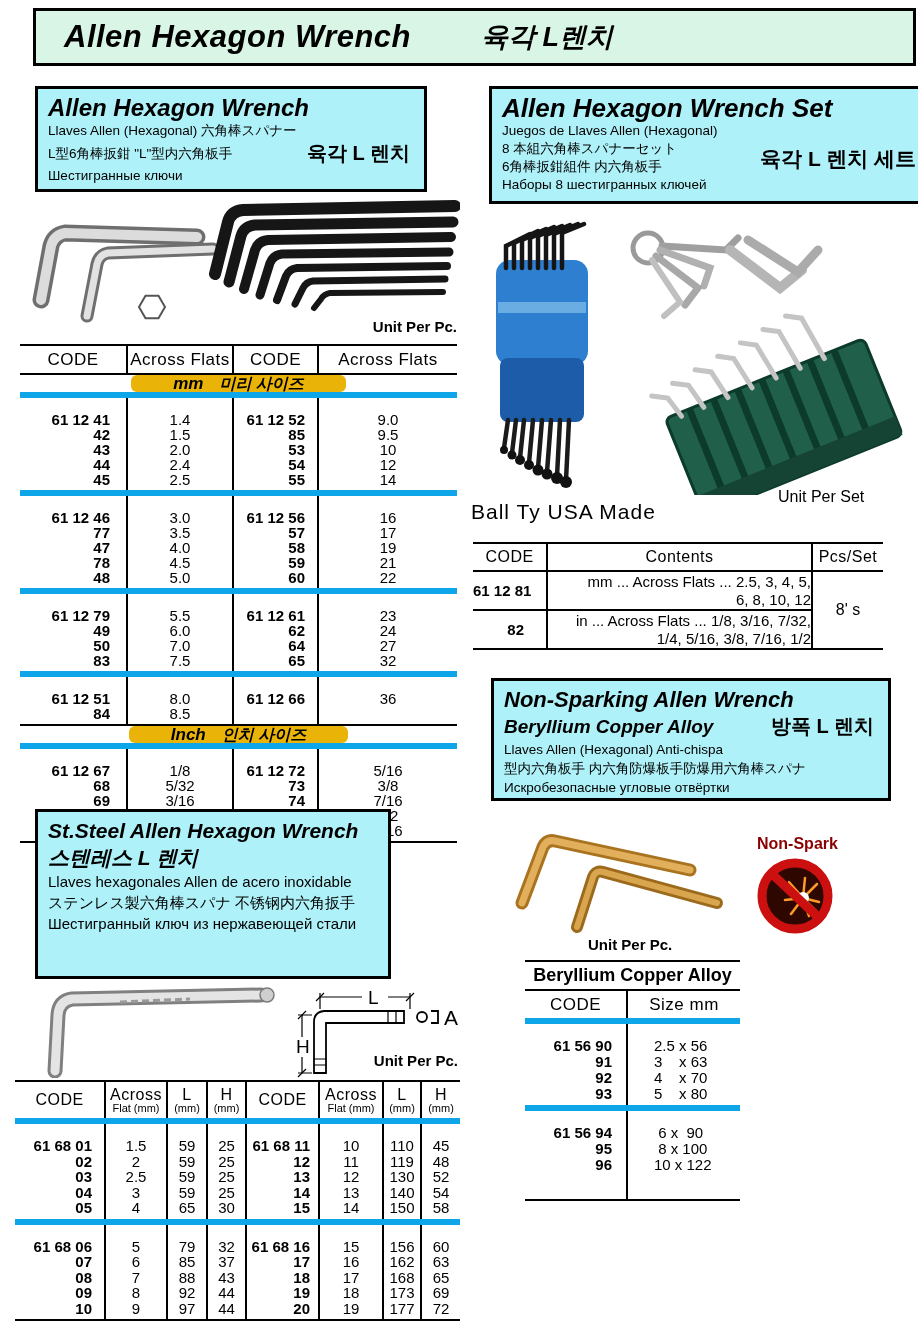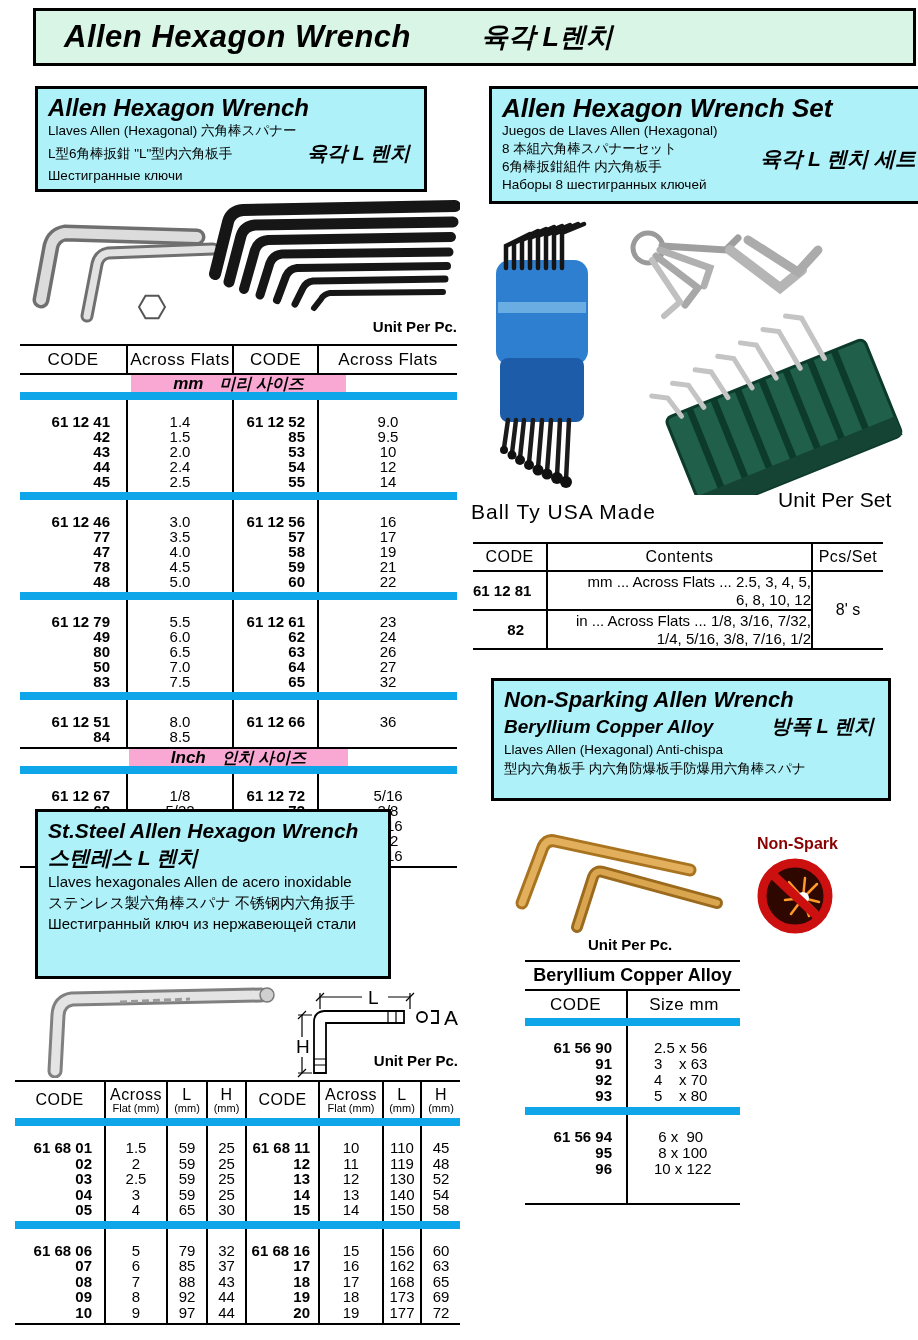--- a/index.html
+++ b/index.html
@@ -19,44 +19,44 @@
 
   
   .infobox{border:3px solid #000;background:#aff1f8;box-sizing:border-box;padding:5px 10px;}
   #box-left{left:35px;top:86px;width:392px;height:106px;}
   #box-set{left:489px;top:86px;width:446px;height:118px;}
   #box-steel{left:35px;top:809px;width:356px;height:170px;}
   #box-nonspark{left:491px;top:678px;width:400px;height:123px;}
   .ib-title{font-size:24px;font-weight:bold;font-style:italic;line-height:28px;}
   .ib-line{font-size:13.5px;line-height:18px;}
   .ib-row{display:flex;justify-content:space-between;align-items:center;}
-  .ib-ko{font-size:20px;font-weight:bold;font-style:italic;margin-right:4px;white-space:nowrap;}
+  .ib-ko{font-size:20px;font-weight:bold;margin-right:4px;white-space:nowrap;}
   #box-steel .ib-title{font-size:21px;line-height:27px;}
   #box-steel .ib-line{font-size:15px;line-height:21px;}
   #box-nonspark .ib-title{font-size:22px;line-height:27px;}
   #box-nonspark .ib-sub{font-size:19px;font-weight:bold;font-style:italic;}
   #box-nonspark .ib-line{font-size:13.5px;line-height:19px;}
 
   
   table{border-collapse:collapse;table-layout:fixed;position:absolute;}
   th,td{padding:0;margin:0;}
   .vl{border-right:2px solid #000;}
-  tr.gs td{border-top:8px solid #0ea5e9;padding-top:14px;margin-top:28px;}
+  tr.gs td{border-top:6px solid #0ea5e9;padding-top:14px;margin-top:28px;}
   tr.ge td{padding-bottom:3px;}
   .code{text-align:right;font-weight:bold;font-size:15px;white-space:pre;}
   .val{text-align:center;font-size:15px;}
 
   
   #sizetbl{left:20px;top:344px;width:437px;border-top:2px solid #000;border-bottom:2px solid #000;}
   #sizetbl thead th{font-size:17px;font-weight:normal;height:27px;border-bottom:2px solid #000;text-align:center;letter-spacing:.5px;}
   #sizetbl td{height:15px;line-height:15px;}
   #sizetbl .c0{padding-right:16px;}
   #sizetbl .c2{padding-right:12px;}
   tr.secrow td{border-top:2px solid #000;border-bottom:2px solid #000;height:24px;text-align:center;padding:0 !important;}
-  .secbar{display:inline-block;background:#f9a8d4;padding:1px 42px;white-space:nowrap;}
+  .secbar{display:inline-block;background:#eab308;padding:1px 42px;white-space:nowrap;border-radius:6px;}
   .sec-en{font-weight:bold;font-style:italic;font-size:17px;}
   .sec-ko{font-weight:bold;font-style:italic;font-size:16px;margin-left:16px;}
 
   
   #dimtbl{left:15px;top:1080px;width:445px;border-top:2px solid #000;border-bottom:2px solid #000;}
   #dimtbl thead th{height:36px;border-bottom:2px solid #000;font-weight:normal;vertical-align:middle;}
   #dimtbl .m{font-size:16px;line-height:16px;text-align:center;letter-spacing:.5px;}
   #dimtbl .s{font-size:11px;line-height:11px;text-align:center;}
   #dimtbl td{height:15.5px;line-height:15.5px;}
   #dimtbl .c0{padding-right:12px;}
@@ -77,21 +77,21 @@
   #bertbl .colh{font-size:17px;font-weight:normal;height:27px;border-bottom:2px solid #000;text-align:center;letter-spacing:.5px;}
   #bertbl td{height:16px;line-height:16px;}
   #bertbl .c0{padding-right:14px;}
   #bertbl .size{text-align:left;padding-left:26px;white-space:pre;font-size:15px;}
   #ber-g2 tr.ge td{padding-bottom:26px;}
 
   
   .unit{font-size:15px;font-weight:bold;}
   #unit-left{left:330px;top:318px;width:127px;text-align:right;}
   #unit-steel{left:328px;top:1052px;width:130px;text-align:right;}
-  #unit-set{left:778px;top:488px;font-size:21px;font-weight:normal;}
+  #unit-set{left:778px;top:488px;font-size:16px;font-weight:normal;}
   #unit-nonspark{left:588px;top:936px;}
   #ballty{left:471px;top:500px;font-size:21px;letter-spacing:1px;}
   #nonspark-label{left:757px;top:835px;color:#8b0000;font-weight:bold;font-size:16px;}
 </style>
 </head>
 <body>
 
 <div class="abs titlebar">
   <span class="t-en">Allen Hexagon Wrench</span>
   <span class="t-ko">육각 L렌치</span>
@@ -218,26 +218,20 @@
         <td class="code c0 vl">61 12 79</td>
         <td class="val vl">5.5</td>
         <td class="code c2 vl">61 12 61</td>
         <td class="val">23</td>
       </tr>
       <tr>
         <td class="code c0 vl">49</td>
         <td class="val vl">6.0</td>
         <td class="code c2 vl">62</td>
         <td class="val">24</td>
-      </tr>
-      <tr>
-        <td class="code c0 vl">80</td>
-        <td class="val vl">6.5</td>
-        <td class="code c2 vl">63</td>
-        <td class="val">26</td>
       </tr>
       <tr>
         <td class="code c0 vl">50</td>
         <td class="val vl">7.0</td>
         <td class="code c2 vl">64</td>
         <td class="val">27</td>
       </tr>
       <tr class="ge">
         <td class="code c0 vl">83</td>
         <td class="val vl">7.5</td>
@@ -606,20 +600,21 @@
 </table>
 
 <div class="abs infobox" id="box-nonspark">
   <div class="ib-title">Non-Sparking Allen Wrench</div>
   <div class="ib-row">
     <span class="ib-sub">Beryllium Copper Alloy</span>
     <span class="ib-ko">방폭 L 렌치</span>
   </div>
   <div class="ib-line">Llaves Allen (Hexagonal) Anti-chispa</div>
   <div class="ib-line">型内六角板手 内六角防爆板手防爆用六角棒スパナ</div>
+  <div class="ib-line">Искробезопасные угловые отвёртки</div>
 </div>
 
 <svg class="abs" style="left:505px;top:815px;" width="230" height="120" viewBox="0 0 230 120">
   <path d="M17,88 L38,32 Q42,24 50,26 L185,55" stroke="#a9731f" stroke-width="13" fill="none" stroke-linecap="round"></path>
   <path d="M17,88 L38,32 Q42,24 50,26 L185,55" stroke="#e2b05c" stroke-width="7" fill="none" stroke-linecap="round"></path>
   <path d="M72,112 L88,62 Q91,55 98,57 L212,88" stroke="#9c6a1d" stroke-width="12" fill="none" stroke-linecap="round"></path>
   <path d="M72,112 L88,62 Q91,55 98,57 L212,88" stroke="#d9a64f" stroke-width="6" fill="none" stroke-linecap="round"></path>
 </svg>
 
 <div class="abs" id="nonspark-label">Non-Spark</div>

